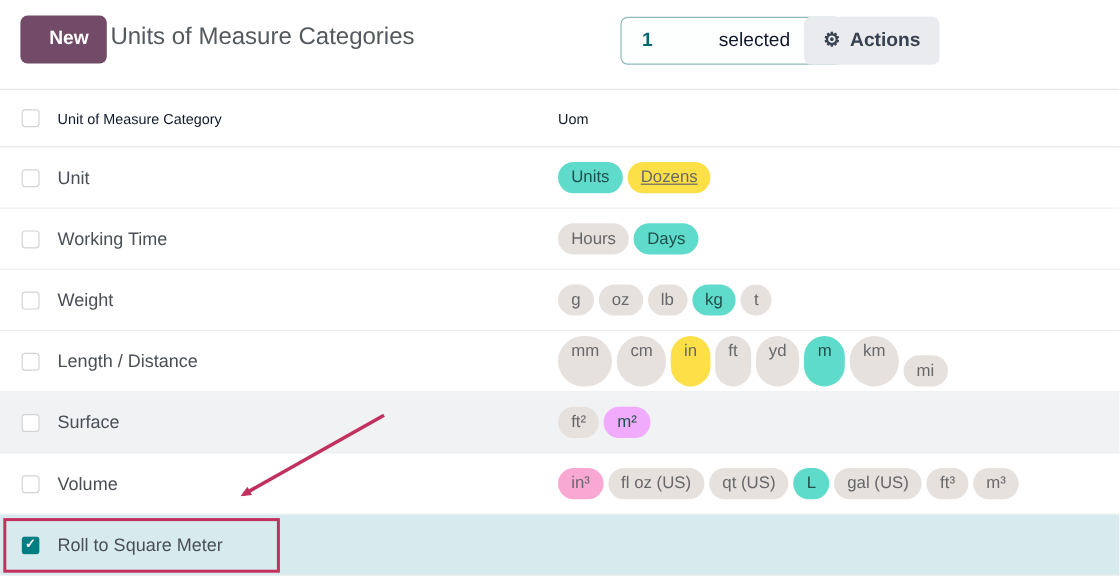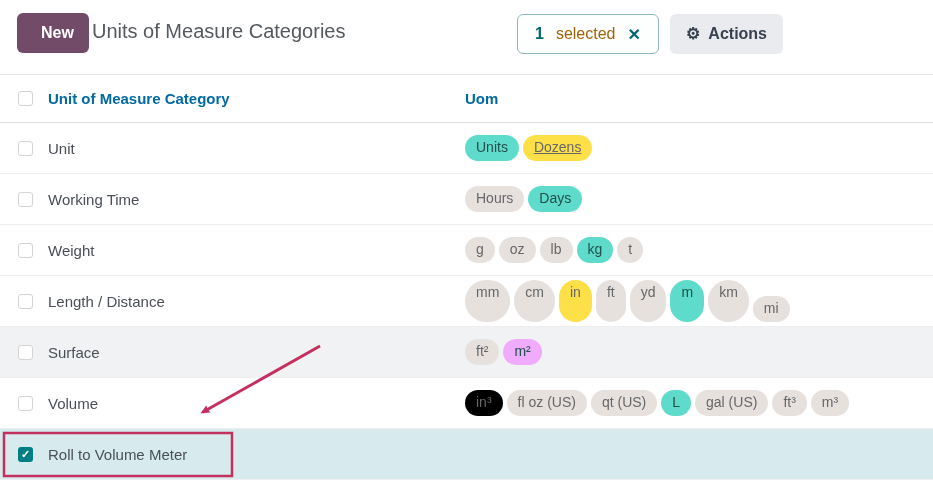--- a/index.html
+++ b/index.html
@@ -22,21 +22,21 @@
   .selection-close { font-size:16px; font-weight:bold; cursor:pointer; }
   .btn-actions { position:absolute; left:670px; top:14px; height:40px; padding:0 16px;
     display:flex; align-items:center; gap:8px; border:none; border-radius:6px;
     background:#e9ebee; color:#37414f; font-weight:bold; font-size:16px; cursor:pointer; }
   .gear { font-size:16px; line-height:1; }
 
   
   .table { border-top:1px solid #e3e5e8; }
   .t-row { display:grid; grid-template-columns:48px 417px auto; align-items:center; }
   .t-head { height:48px; border-bottom:1px solid #dcdee1; }
-  .t-head .col-label { font-weight:bold; font-size:15px; color:#0369a1; }
+  .t-head .col-label { font-weight:normal; font-size:12px; color:#0f172a; }
   .t-body-row { height:51px; border-bottom:1px solid #eceef0; background:#fff; }
   .t-body-row.hovered { background:#f1f2f3; }
   .t-body-row.selected { background:#d7ebee; }
   .cell-check { display:flex; align-items:center; padding-left:18px; }
   .cell-name { font-size:15px; color:#4a4f57; }
   .cell-uom { display:flex; gap:4px; }
 
   .checkbox { width:15px; height:15px; border:1px solid #d4d4d4; border-radius:3px;
     background:#fff; display:flex; align-items:center; justify-content:center;
     cursor:pointer; flex:0 0 auto; }
@@ -55,21 +55,21 @@
 <body>
 
 <div class="page">
 
   <div class="topbar">
     <button class="btn-new" style="background: rgb(113, 75, 103); padding-left: 24px;">New</button>
     <div class="page-title">Units of Measure Categories</div>
 
     <div class="selection-badge">
       <span class="selection-count" style="color: rgb(1, 102, 110);">1</span>
-      <span class="selection-label" style="color: #a16207;">selected</span>
+      <span class="selection-label" style="color: #0f172a; margin-left: 43px;">selected</span>
       <span class="selection-close" style="color: rgb(1, 102, 110);">✕</span>
     </div>
 
     <button class="btn-actions">
       <span class="gear">⚙</span>
       <span>Actions</span>
     </button>
   </div>
 
   <div class="table">
@@ -144,37 +144,37 @@
             <span class="tag teal" style="background: #f0abfc;">m²</span>
           </div>
   </div>
 
   <div class="t-row t-body-row">
     <div class="cell-check">
       <span class="checkbox"></span>
     </div>
     <div class="cell-name">Volume</div>
     <div class="cell-uom">
-            <span class="tag gray" style="background: #000000;">in³</span>
+            <span class="tag gray" style="background: #f9a8d4;">in³</span>
             <span class="tag gray" style="background: rgb(231, 225, 222);">fl oz (US)</span>
             <span class="tag gray" style="background: rgb(231, 225, 222);">qt (US)</span>
             <span class="tag teal" style="background: rgb(95, 219, 203);">L</span>
             <span class="tag gray" style="background: rgb(231, 225, 222);">gal (US)</span>
             <span class="tag gray" style="background: rgb(231, 225, 222);">ft³</span>
             <span class="tag gray" style="background: rgb(231, 225, 222);">m³</span>
           </div>
   </div>
 
   <div class="t-row t-body-row selected">
     <div class="cell-check">
       <span class="checkbox checked" style="background: rgb(1, 126, 132);">
               <span class="tick">✓</span>
             </span>
     </div>
-    <div class="cell-name">Roll to Volume Meter</div>
+    <div class="cell-name">Roll to Square Meter</div>
     <div class="cell-uom"></div>
   </div>
 </div>
   </div>
 
   <svg class="overlay" width="933" height="490">
     <defs>
       <marker id="arrowhead" markerWidth="9" markerHeight="9" refX="6" refY="4" orient="auto" markerUnits="userSpaceOnUse">
         <path d="M0,0 L9,4 L0,8 z" id="arrowhead-path" fill="#C2305E"></path>
       </marker>

